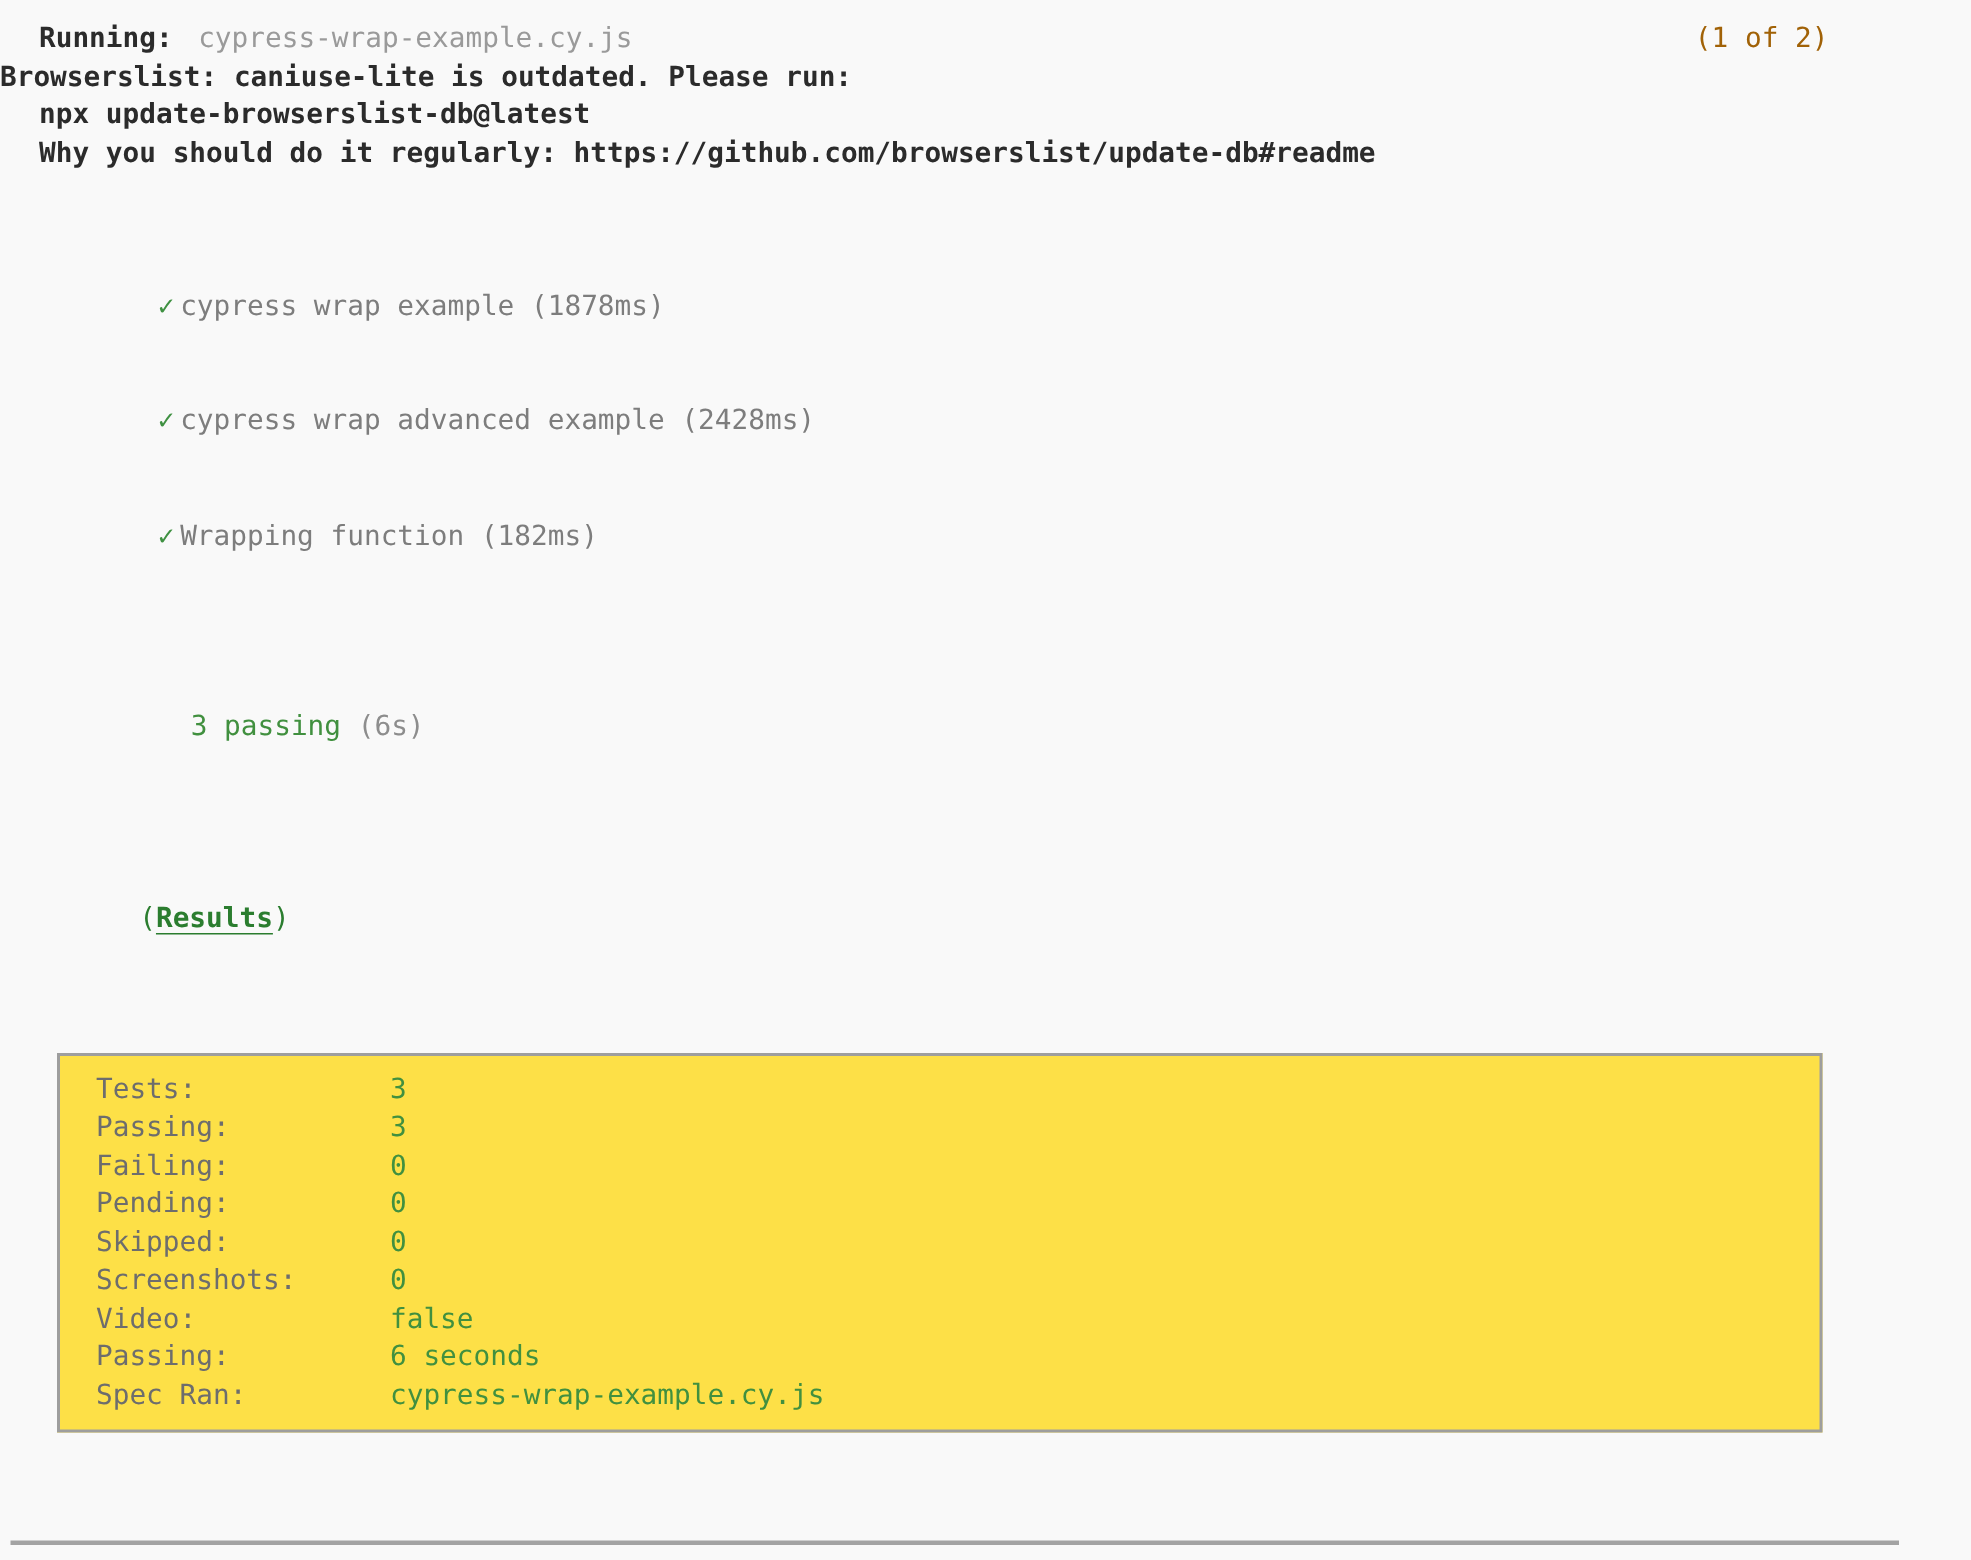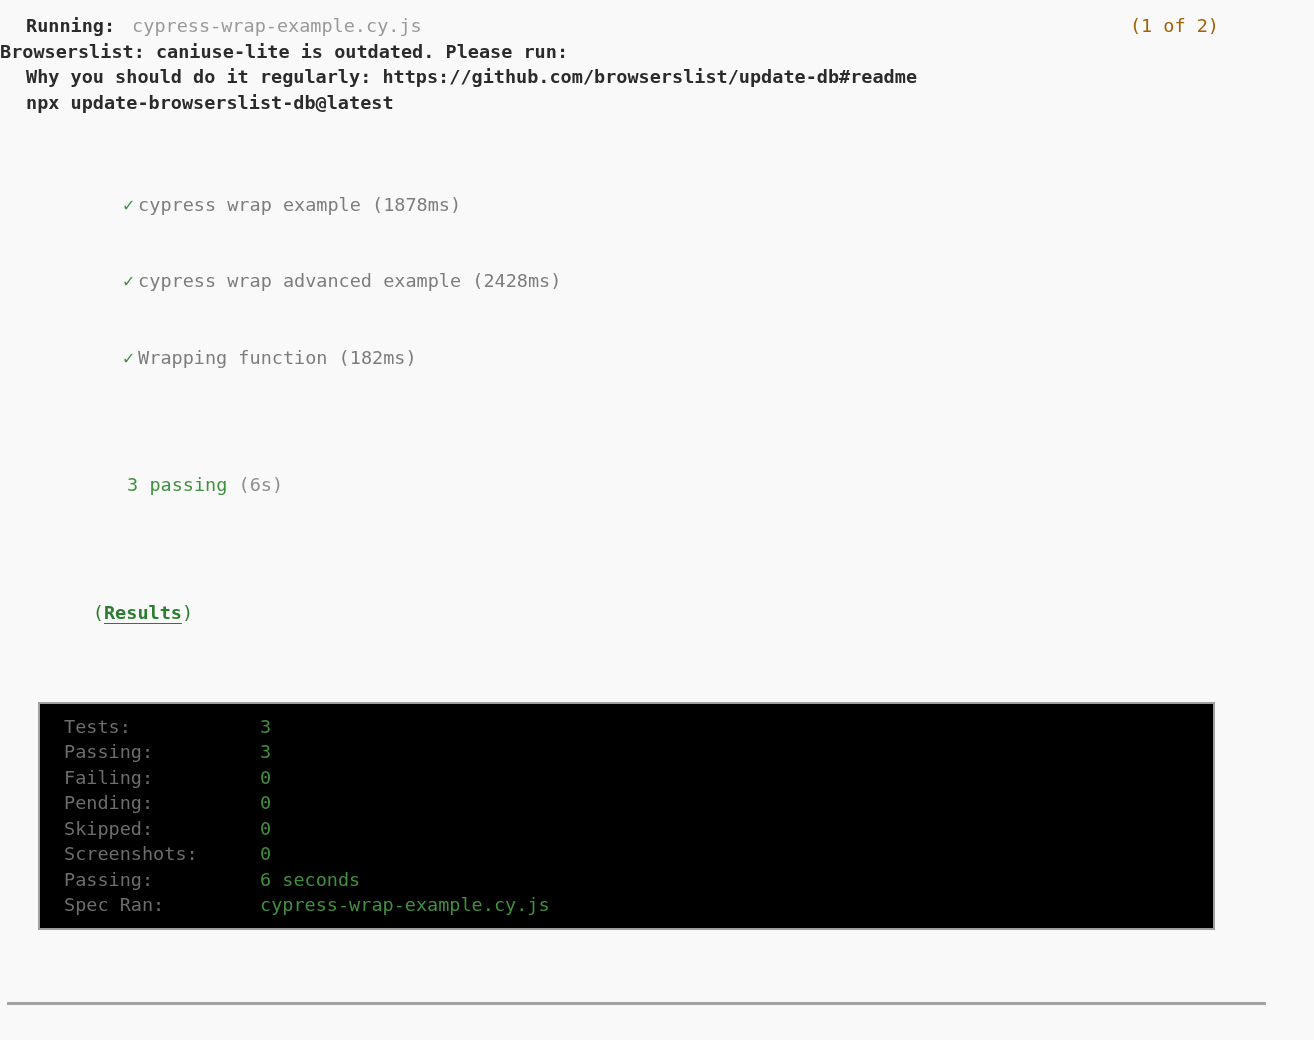--- a/index.html
+++ b/index.html
@@ -57,21 +57,21 @@
     white-space: pre;
     color: #2b2b2b;
     font-weight: bold;
   }
   .line.flush   { padding-left: 0px; }
   .line.indent  { padding-left: 26px; }
   .spacer-2 { height: 51px; }
   .spacer-sm { height: 13px; }
 
   
-  .test-list { padding-left: 34px; }
+  .test-list { padding-left: 16px; }
   .test-line {
     white-space: pre;
     color: #7d7d7d;
   }
   .check {
     color: #3f9142;
     display: inline-block;
     width: 15px;
   }
 
@@ -92,21 +92,21 @@
   .results-heading .word {
     text-decoration: underline;
     text-underline-offset: 4px;
   }
 
   
   .results-box {
     margin-left: 38px;
     margin-right: 58px;
     border: 2px solid #9e9e9e;
-    background: #000000;
+    background: #fde047;
     padding: 10px 0 10px 0;
     box-sizing: border-box;
   }
   .res-row {
     display: flex;
     white-space: pre;
     padding-left: 24px;
   }
   .res-key {
     color: #6d6d6d;
@@ -131,22 +131,22 @@
 
     <div class="spacer-sm"></div>
 
     <div class="run-header">
       <span class="run-label">Running:</span>
       <span class="run-file">cypress-wrap-example.cy.js</span>
       <span class="run-count">(1 of 2)</span>
     </div>
 
     <div class="line flush">Browserslist: caniuse-lite is outdated. Please run:</div>
+    <div class="line indent">npx update-browserslist-db@latest</div>
     <div class="line indent">Why you should do it regularly: https://github.com/browserslist/update-db#readme</div>
-    <div class="line indent">npx update-browserslist-db@latest</div>
 
     <div class="spacer-2"></div>
 
     <div class="test-list">
       <div class="test-line">
         <span class="check">✓</span><span>cypress wrap example</span><span> </span><span>(1878ms)</span>
       </div>
       <div class="test-line">
         <span class="check">✓</span><span>cypress wrap advanced example</span><span> </span><span>(2428ms)</span>
       </div>
@@ -184,20 +184,23 @@
       <div class="res-row">
         <span class="res-key">Pending:</span><span class="res-val">0</span>
       </div>
       <div class="res-row">
         <span class="res-key">Skipped:</span><span class="res-val">0</span>
       </div>
       <div class="res-row">
         <span class="res-key">Screenshots:</span><span class="res-val">0</span>
       </div>
       <div class="res-row">
+        <span class="res-key">Video:</span><span class="res-val">false</span>
+      </div>
+      <div class="res-row">
         <span class="res-key">Passing:</span><span class="res-val">6 seconds</span>
       </div>
       <div class="res-row">
         <span class="res-key">Spec Ran:</span><span class="res-val">cypress-wrap-example.cy.js</span>
       </div>
     </div>
 
   </div>
 
   <div style="height:72px"></div>

